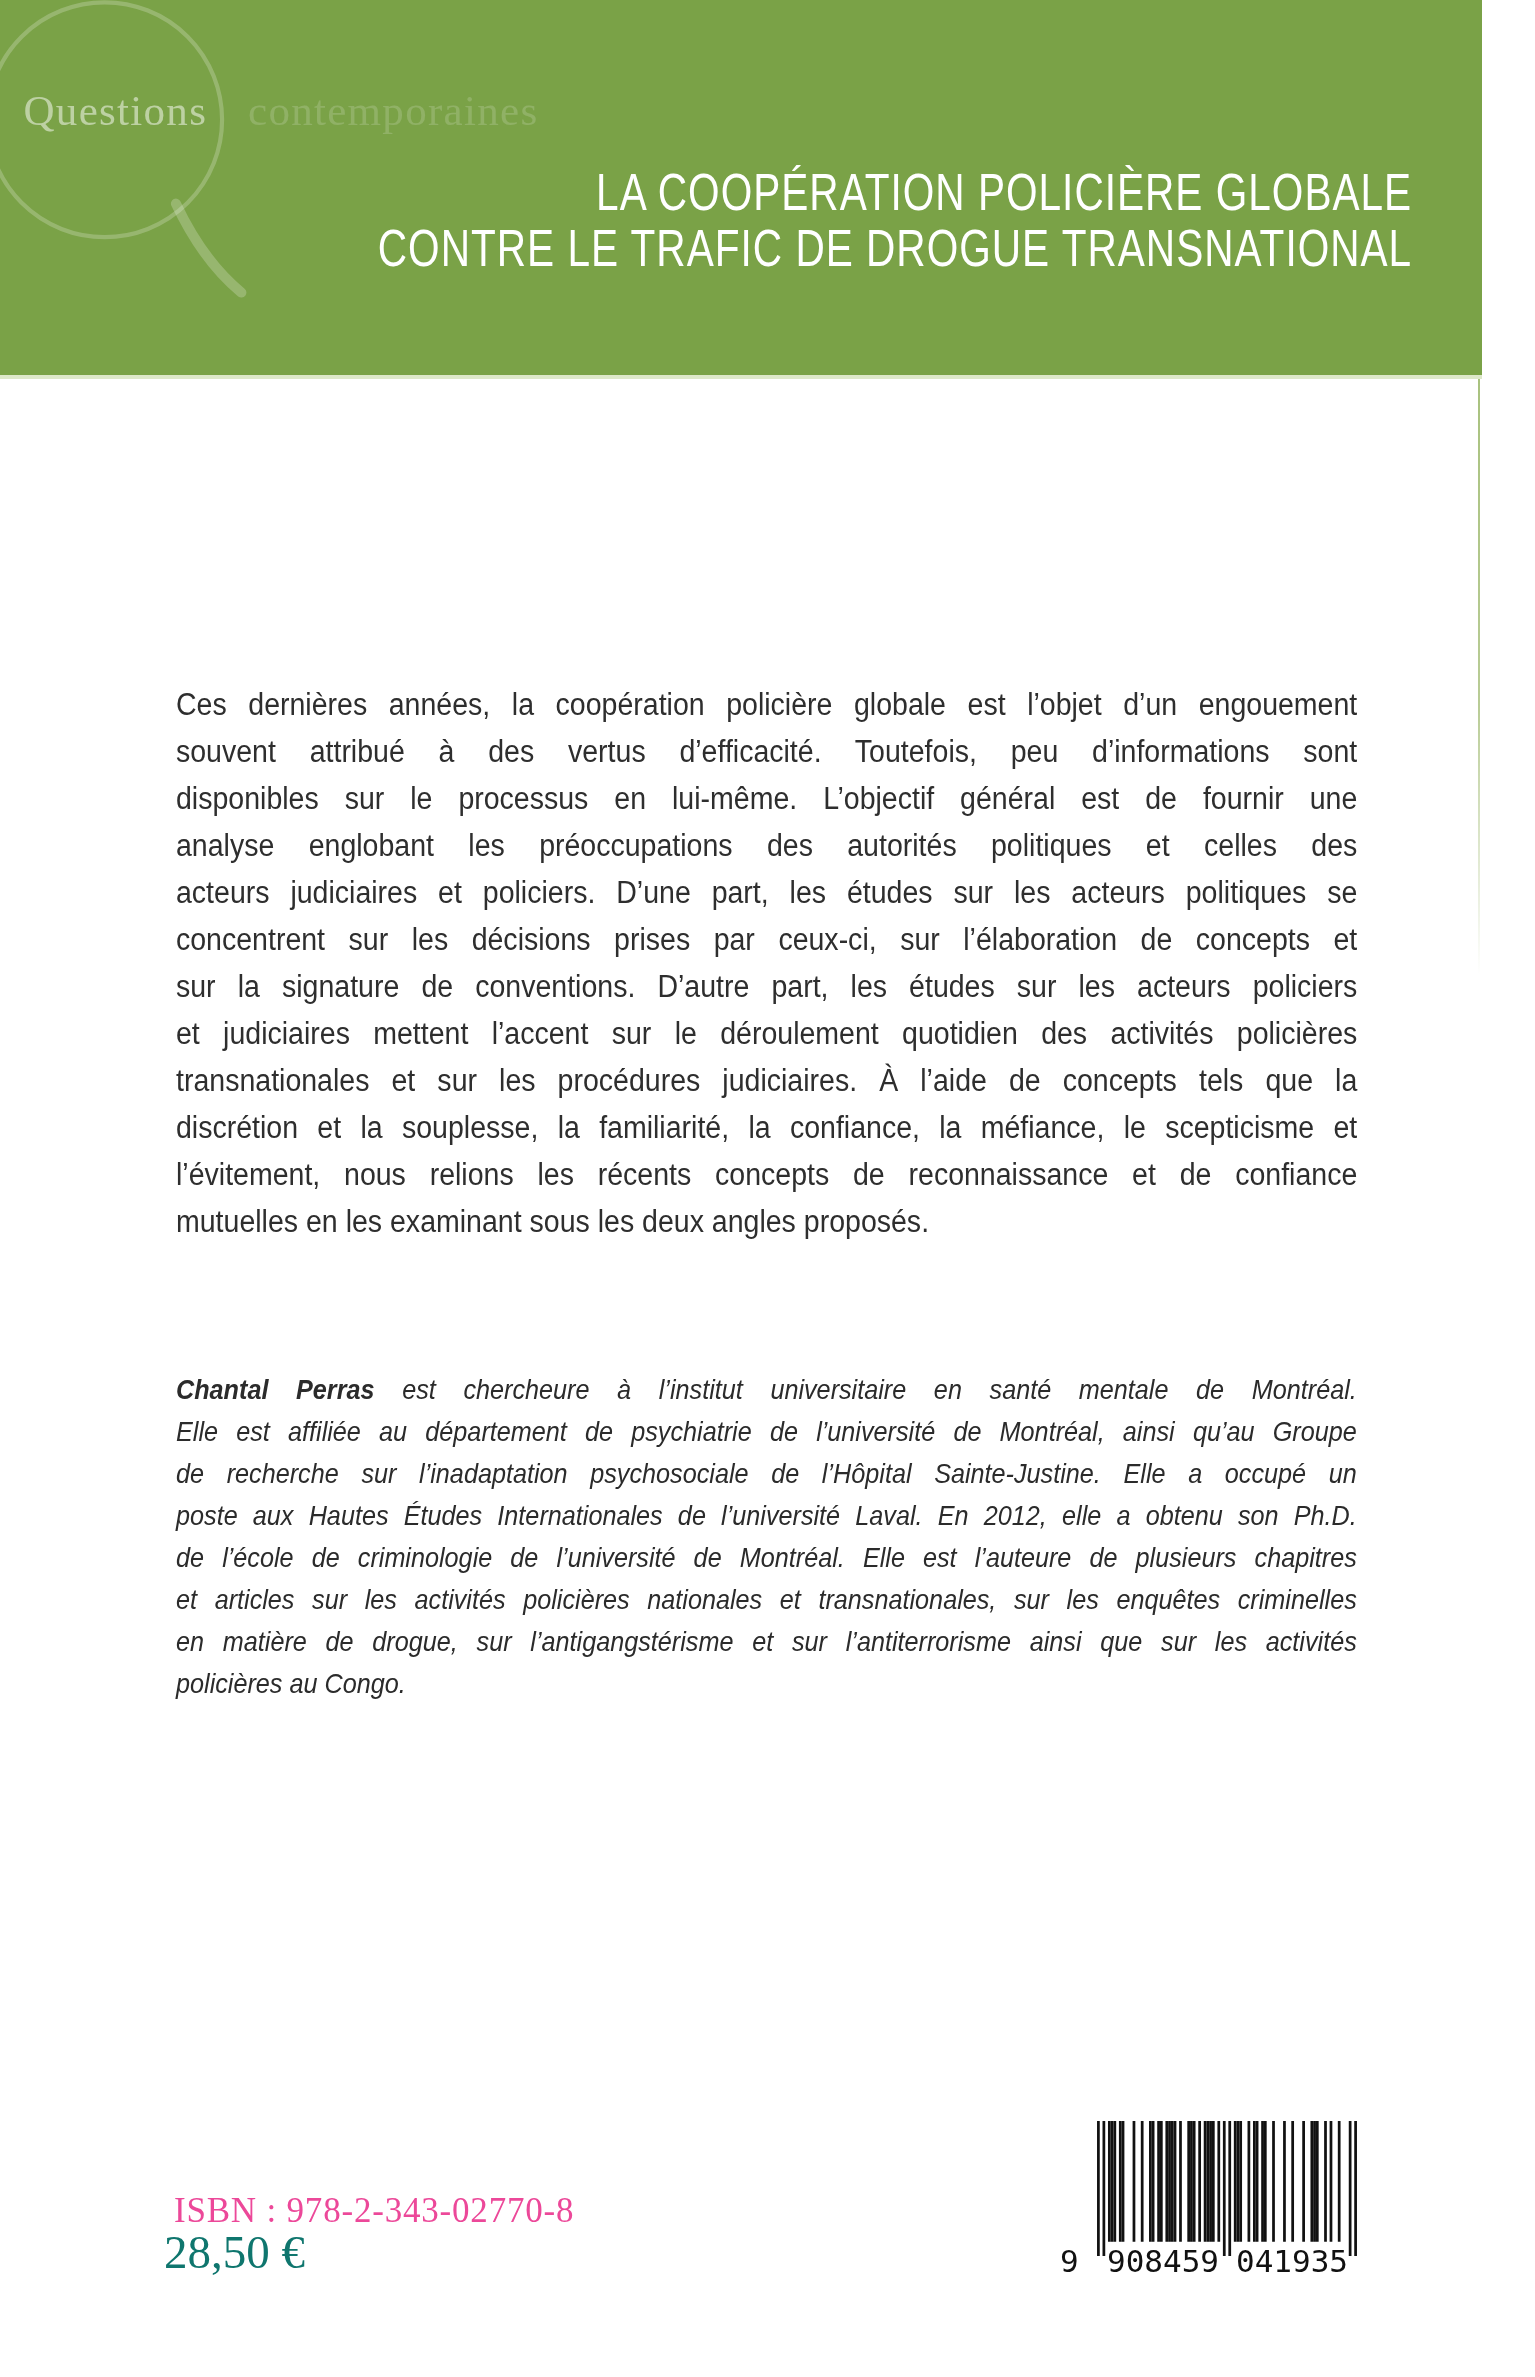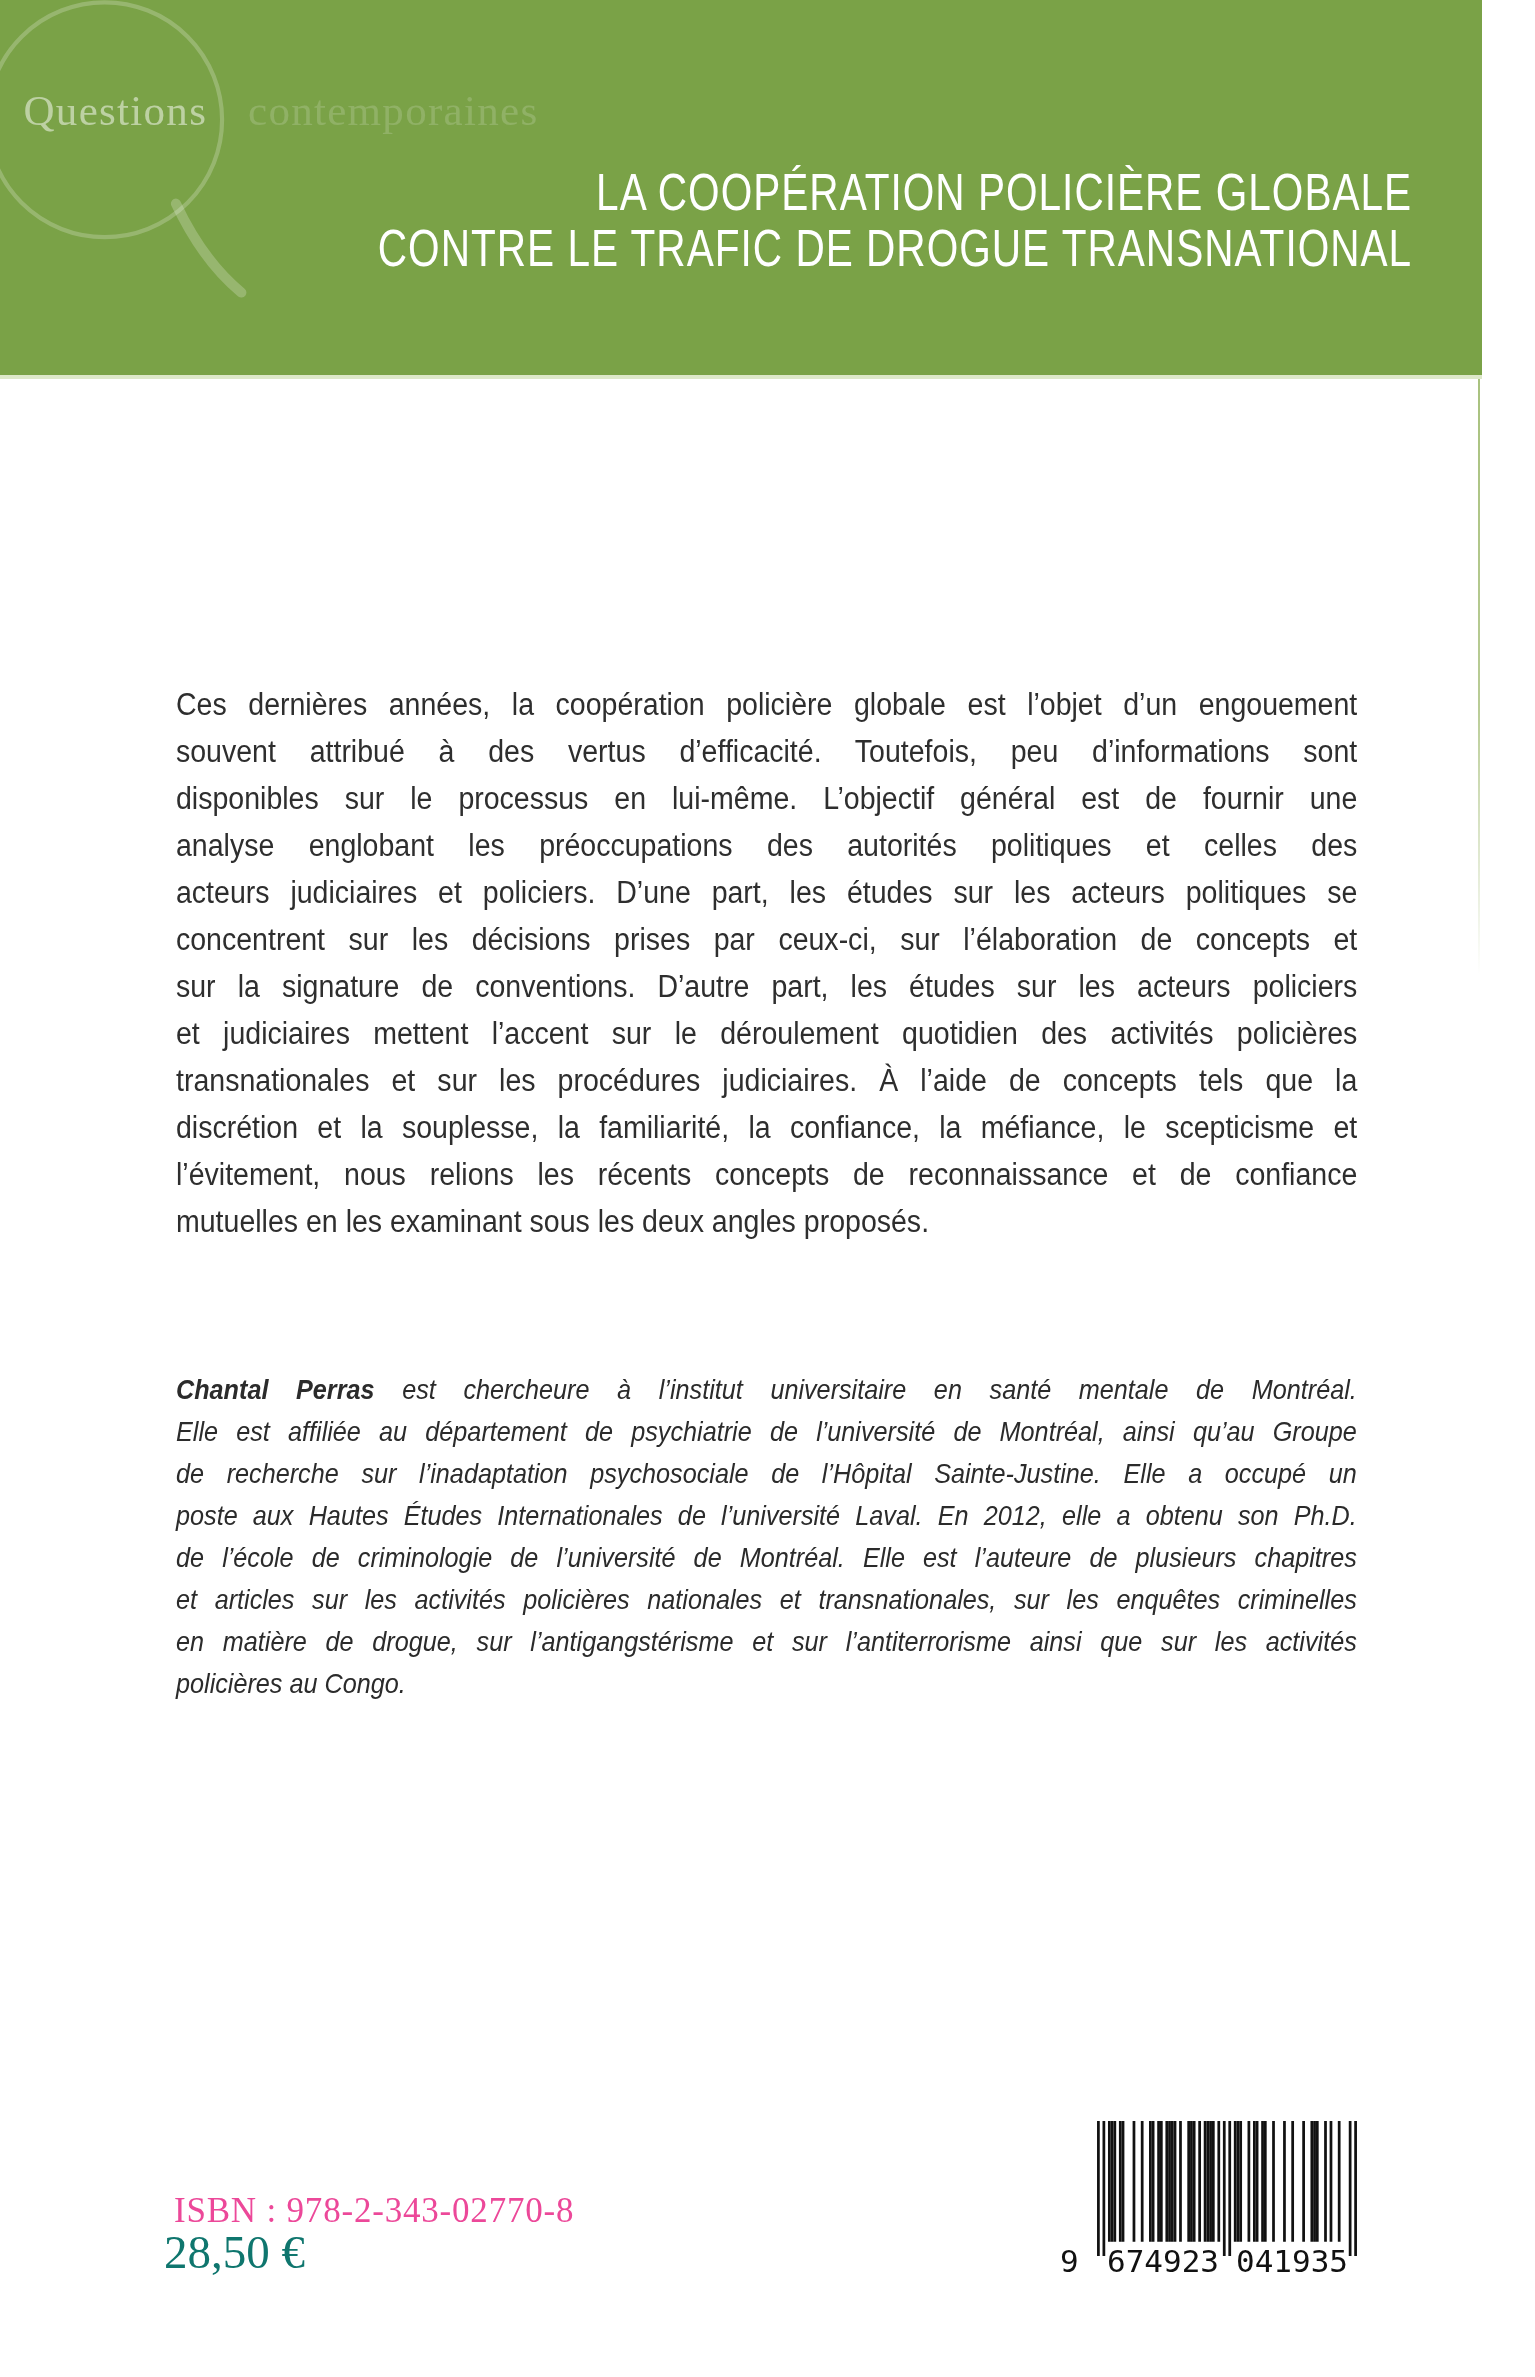--- a/index.html
+++ b/index.html
@@ -235,18 +235,18 @@
         <rect x="254.53" y="0" width="3.26" height="144"></rect>
         <rect x="257.79" y="0" width="3.26" height="144"></rect>
         <rect x="261.05" y="0" width="3.26" height="144"></rect>
         <rect x="270.84" y="0" width="3.26" height="144"></rect>
         <rect x="277.37" y="0" width="3.26" height="144"></rect>
         <rect x="287.16" y="0" width="3.26" height="144"></rect>
         <rect x="300.21" y="0" width="3.26" height="161"></rect>
         <rect x="306.74" y="0" width="3.26" height="161"></rect>
       </svg>
     <div class="bc-digits bc-first">9</div>
-    <div class="bc-digits bc-group1">674923</div>
+    <div class="bc-digits bc-group1">908459</div>
     <div class="bc-digits bc-group2">041935</div>
   </div>
 
 </div>
 
 
 </body></html>

